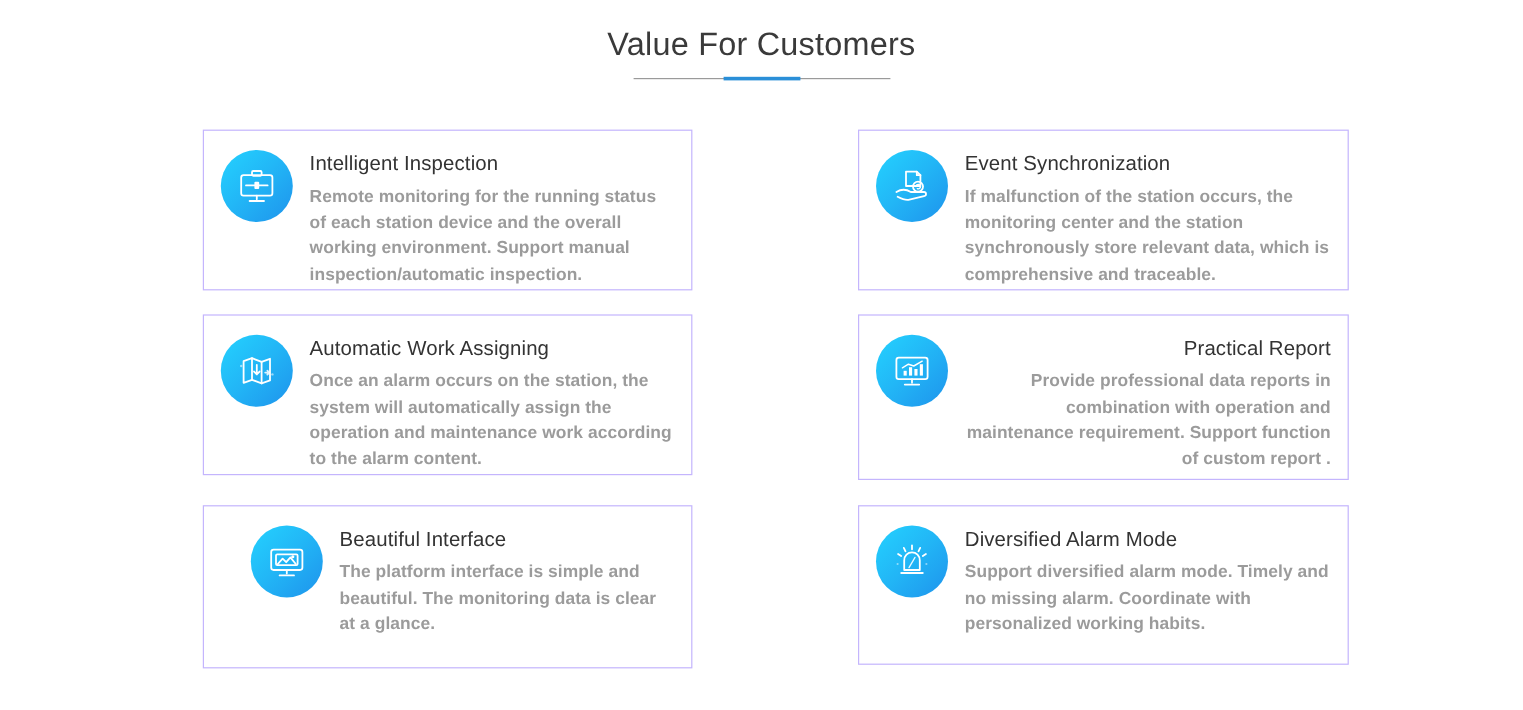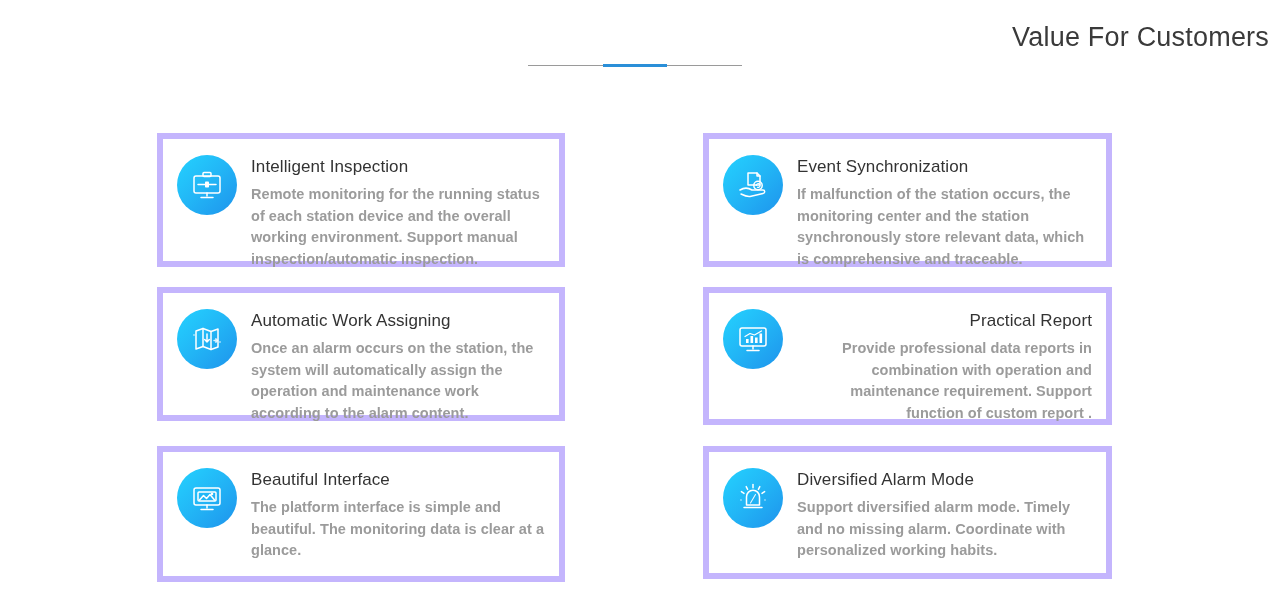--- a/index.html
+++ b/index.html
@@ -14,21 +14,21 @@
     overflow: hidden;
     position: relative;
   }
 
   
   .section-head {
     position: absolute;
     left: 0;
     top: 18px;
     width: 1269px;
-    text-align: right;
+    text-align: center;
   }
   .section-title {
     font-size: 27px;
     font-weight: 300;
     color: #3a3a3a;
     letter-spacing: 0.2px;
     line-height: 38px;
     display: block;
   }
   .title-rule {
@@ -65,31 +65,30 @@
   .col {
     position: absolute;
     top: 0;
     width: 408px;
   }
   .col-left  { left: 0; }
   .col-right { left: 546px; width: 409px; }
 
   .card {
     position: absolute;
-    left: 0;
+    left: 12px;
     width: 100%;
     box-sizing: border-box;
-    border: 6px solid #c4b5fd;
+    border: 1px solid #c4b5fd;
     background: #ffffff;
     padding: 0;
-    margin-top: 25px;
   }
   .col-left  .card-1 { top: 0;   height: 134px; }
   .col-left  .card-2 { top: 154px; height: 134px; }
-  .col-left  .card-3 { top: 313px; height: 136px; }
+  .col-left  .card-3 { top: 313px; height: 136px; padding-left: 25px; }
   .col-right .card-1 { top: 0;   height: 134px; }
   .col-right .card-2 { top: 154px; height: 138px; text-align: right; }
   .col-right .card-3 { top: 313px; height: 133px; }
 
   .card-inner {
     display: flex;
     align-items: flex-start;
     padding: 16px 14px 0 14px;
   }
 

